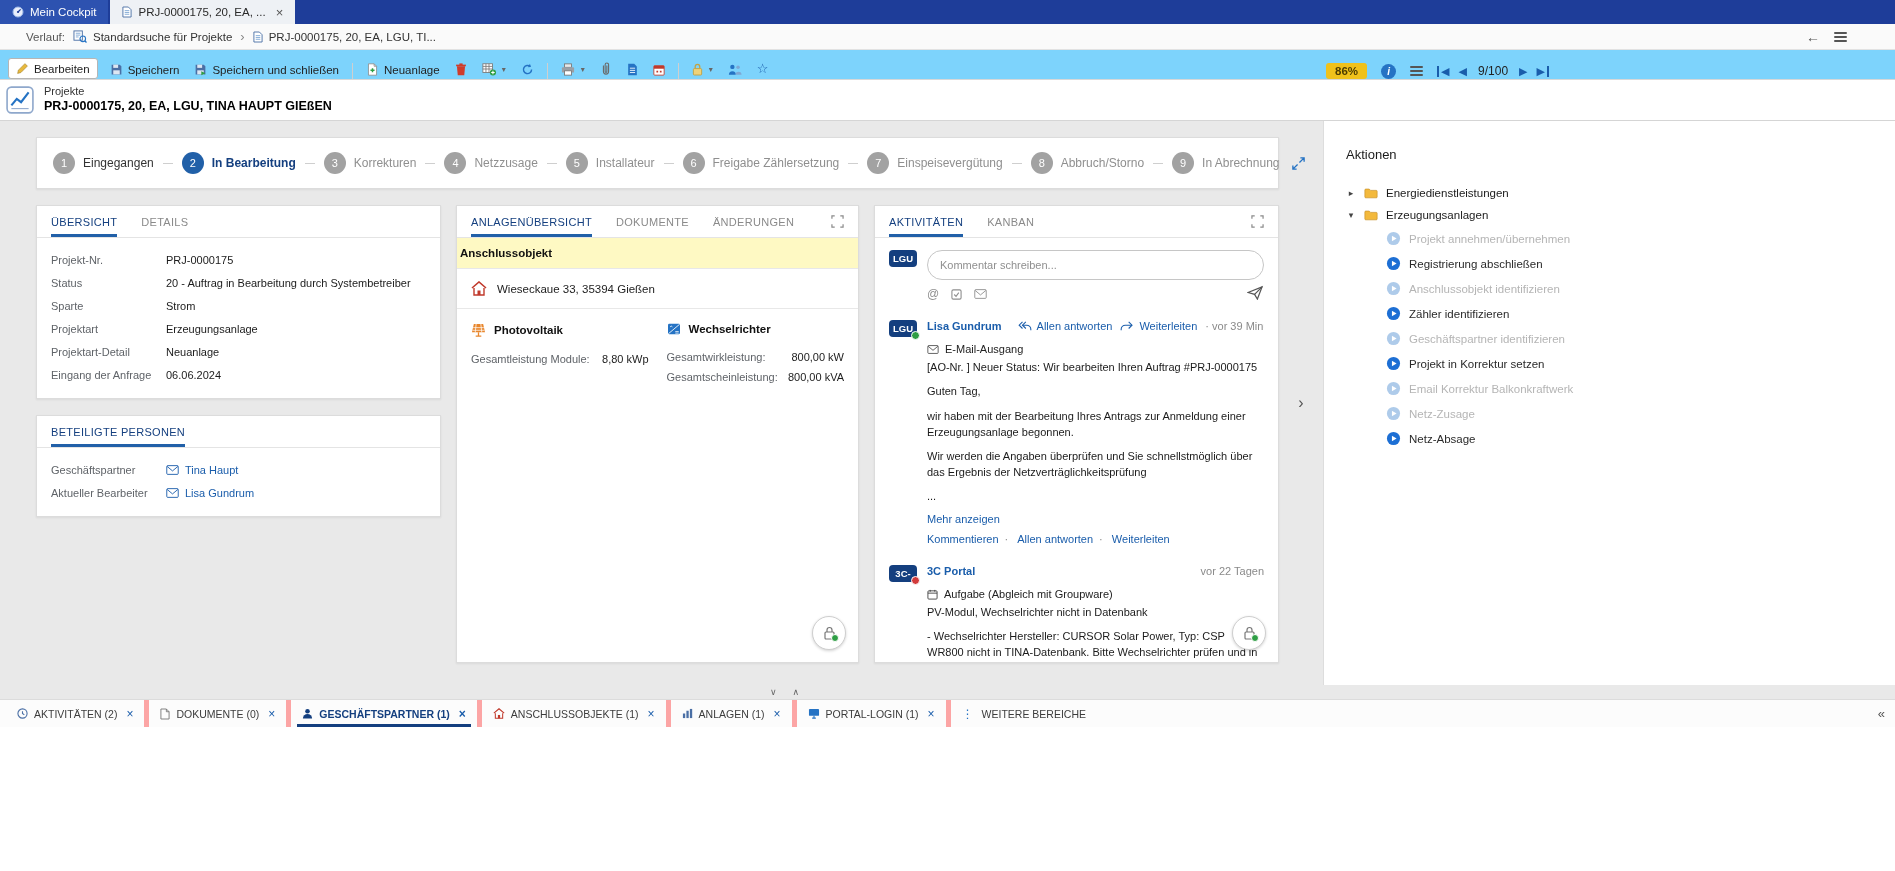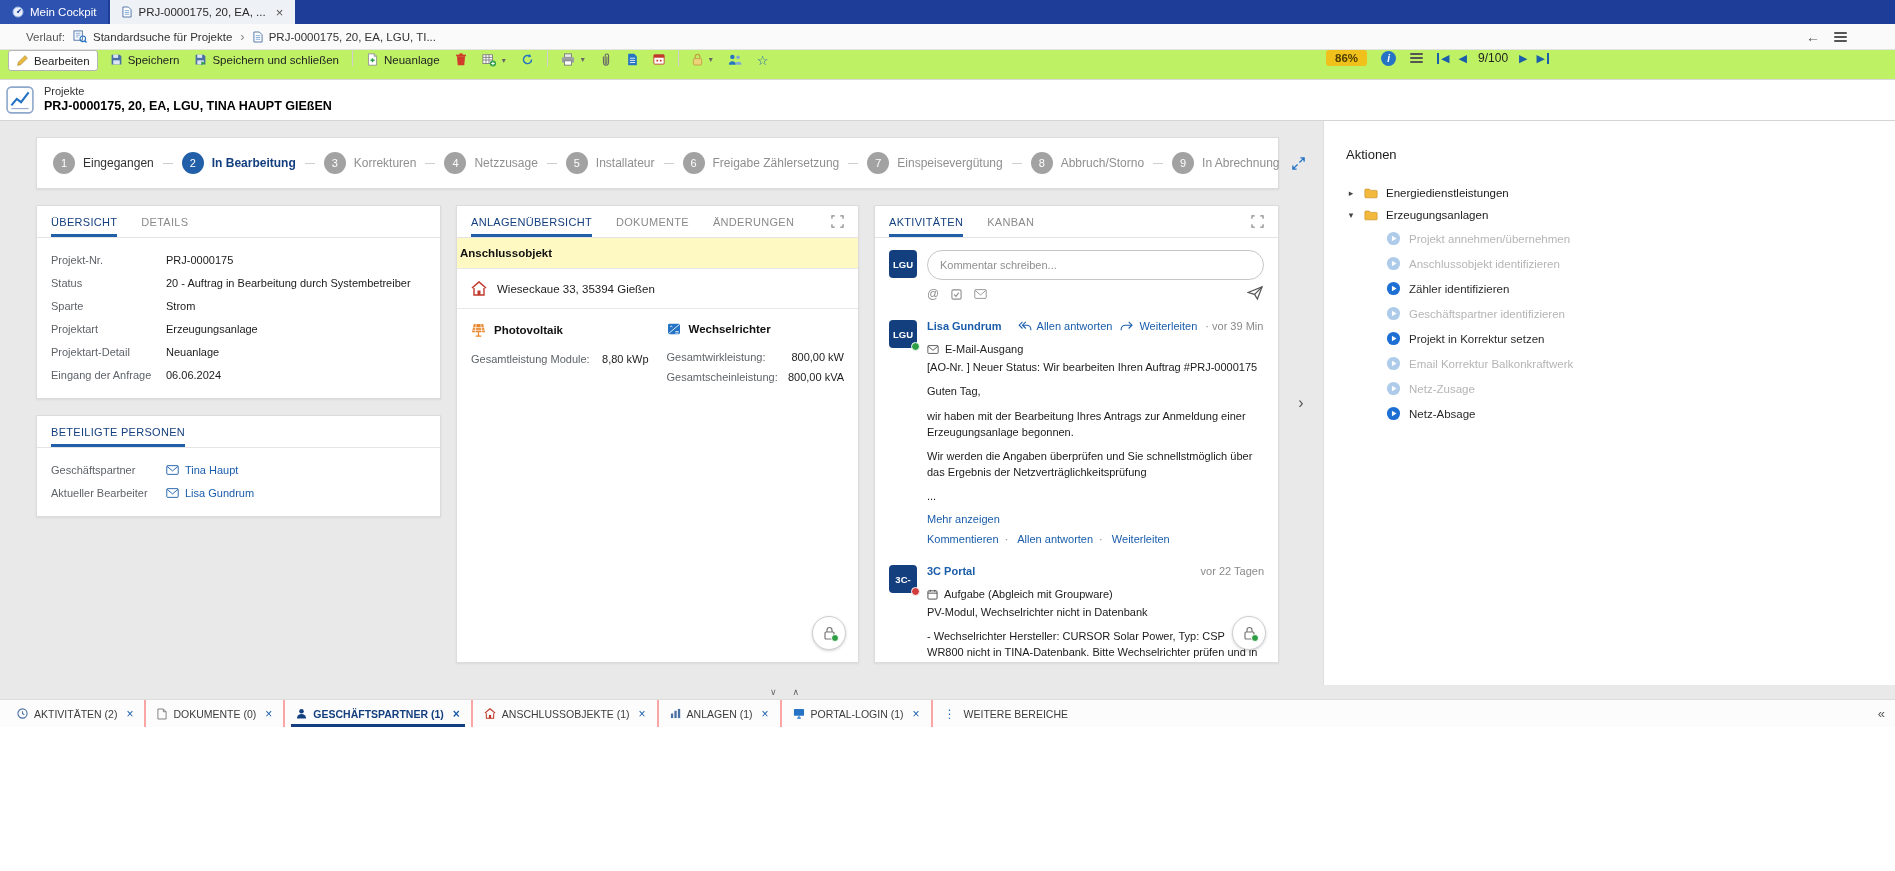--- a/index.html
+++ b/index.html
@@ -21,21 +21,21 @@
 .history{height:26px;background:#fafafa;border-bottom:1px solid #e2e2e2;display:flex;align-items:center;padding:0 26px;gap:8px;font-size:11.5px;color:#333;flex-shrink:0}
 .hist-label{color:#555}
 .crumb{display:flex;align-items:center;gap:6px;cursor:pointer;white-space:nowrap}
 .crumb-sep::before{content:"›";color:#888;font-size:13px}
 .hist-right{margin-left:auto;display:flex;align-items:center;gap:14px;margin-right:22px;color:#555}
 .back-arrow{font-size:14px;cursor:pointer}
 .bars{display:inline-flex;flex-direction:column;gap:2px;cursor:pointer}
 .bars i{display:block;width:13px;height:2px;background:#555;border-radius:1px}
 
 
-.toolbar{height:30px;background:#bef264;border-bottom:1px solid #d8d8d8;display:flex;align-items:flex-start;padding:0 8px;gap:1px;flex-shrink:0}
+.toolbar{height:30px;background:#7dd3fc;border-bottom:1px solid #d8d8d8;display:flex;align-items:flex-end;padding:0 8px;gap:1px;flex-shrink:0}
 .tbtn{display:flex;align-items:center;gap:5px;padding:3px 7px;border-radius:3px;font-size:11.5px;color:#222;white-space:nowrap}
 .tbtn.outlined{background:#fff;border:1px solid #b5b5b5;margin-right:4px}
 .caret{font-size:8px;color:#666;margin-left:1px}
 .tsep{width:1px;height:16px;background:#cfcfcf;margin:0 5px}
 .star-glyph{color:#1a5dab;font-size:13px}
 .toolbar-right{margin-left:auto;margin-right:338px;display:flex;align-items:center;gap:14px}
 .badge-pct{background:#f0c11a;color:#4d3d00;font-weight:bold;font-size:11.5px;padding:2px 9px;border-radius:3px}
 .info-dot{width:15px;height:15px;border-radius:50%;background:#2573c4;color:#fff;font-size:10px;font-weight:bold;font-style:italic;display:inline-flex;align-items:center;justify-content:center;cursor:pointer}
 .nav{display:flex;align-items:center;gap:9px;color:#1a5dab}
 .nav-btn{font-size:11px;cursor:pointer;line-height:1}
@@ -88,21 +88,21 @@
 .pcol-head{display:flex;align-items:center;gap:8px;font-weight:bold;font-size:11.5px;color:#111;margin-bottom:12px}
 .pmetric{display:flex;justify-content:space-between;font-size:11px;padding:4px 0;gap:6px}
 .pm-label{color:#5f6368;white-space:nowrap}
 .pm-value{color:#1b1b1b;white-space:nowrap}
 
 .lock-fab{position:absolute;right:12px;bottom:12px;width:34px;height:34px;border-radius:50%;background:#fff;border:1px solid #cfcfcf;box-shadow:0 1px 3px rgba(0,0,0,.18);display:flex;align-items:center;justify-content:center;cursor:pointer}
 .lock-dot{position:absolute;width:8px;height:8px;border-radius:50%;background:#2e9e44;right:6px;bottom:7px;border:1px solid #fff}
 
 
 .composer{display:flex;gap:10px;padding:12px 14px 6px}
-.avatar{width:28px;height:28px;border-radius:4px;background:#143f7f;color:#fff;font-size:9.5px;font-weight:bold;display:flex;align-items:center;justify-content:center;flex-shrink:0;position:relative}
+.avatar{width:28px;height:17px;border-radius:4px;background:#143f7f;color:#fff;font-size:9.5px;font-weight:bold;display:flex;align-items:center;justify-content:center;flex-shrink:0;position:relative}
 .presence{position:absolute;width:9px;height:9px;border-radius:50%;right:-3px;bottom:-3px;border:1.5px solid #fff}
 .presence.green{background:#2e9e44}
 .presence.red{background:#d23b3b}
 .composer-main{flex:1;min-width:0}
 .comment-input{width:100%;height:30px;border:1px solid #c6c6c6;border-radius:15px;padding:0 12px;font-size:11px;color:#444;background:#fff;outline:none;font-family:inherit}
 .comment-input::placeholder{color:#8f8f8f}
 .composer-tools{display:flex;align-items:center;gap:12px;margin-top:7px;color:#8f8f8f}
 .at-icon{font-size:12px;cursor:pointer}
 .send-btn{margin-left:auto;cursor:pointer;margin-top:-4px}
 
@@ -133,21 +133,21 @@
 .tree-child{padding:5px 0 5px 40px;display:flex;align-items:center;gap:8px;font-size:11.5px;color:#2a2a2a;cursor:pointer;white-space:nowrap}
 .tree-child .play-icon{color:#1d6fd4}
 .tree-child.disabled{color:#b5b5b5;cursor:default}
 .tree-child.disabled .play-icon{color:#aecbea}
 
 
 .collapse-strip{height:14px;background:#e9e9e9;position:relative;flex-shrink:0}
 .collapse-ctrls{position:absolute;left:770px;top:0;display:flex;gap:16px;color:#666;font-size:9px;line-height:14px}
 .collapse-ctrls span{cursor:pointer}
 .bottom-tabs{height:28px;background:#fcfcfc;border-top:1px solid #dcdcdc;display:flex;align-items:stretch;padding-left:6px;flex-shrink:0}
-.btab{display:flex;align-items:center;gap:6px;padding:0 11px;font-size:10.5px;color:#3c3c3c;cursor:pointer;position:relative;border-right:2px solid #fca5a5;white-space:nowrap}
+.btab{display:flex;align-items:center;gap:6px;padding:0 11px;font-size:10.5px;color:#3c3c3c;cursor:pointer;position:relative;border-right:5px solid #fca5a5;white-space:nowrap}
 .btab .bx{color:#1a5dab;font-size:12px;margin-left:3px;cursor:pointer}
 .btab.active{font-weight:bold;color:#143f7f}
 .btab.active::after{content:"";position:absolute;left:6px;right:6px;bottom:0;height:3px;background:#143f7f}
 .btab.more{border-right:none;gap:8px}
 .dots-icon{color:#2573c4;font-size:12px}
 .bt-right{margin-left:auto;display:flex;align-items:center;margin-right:10px;color:#555;font-size:13px;cursor:pointer}
 .bottom-filler{flex:1;background:#fff}
 </style>
 </head>
 <body>
@@ -736,20 +736,29 @@
 
       <div class="tree-child disabled">
         <span class="icon play-icon">
           <svg width="15" height="15" viewBox="0 0 16 16">
               <circle cx="8" cy="8" r="7" fill="currentColor"></circle>
               <path d="M6.3 5l5 3-5 3z" fill="#fff"></path>
             </svg>
         </span>
         <span>Projekt annehmen/übernehmen</span>
       </div>
+      <div class="tree-child">
+        <span class="icon play-icon">
+          <svg width="15" height="15" viewBox="0 0 16 16">
+              <circle cx="8" cy="8" r="7" fill="currentColor"></circle>
+              <path d="M6.3 5l5 3-5 3z" fill="#fff"></path>
+            </svg>
+        </span>
+        <span>Registrierung abschließen</span>
+      </div>
       <div class="tree-child disabled">
         <span class="icon play-icon">
           <svg width="15" height="15" viewBox="0 0 16 16">
               <circle cx="8" cy="8" r="7" fill="currentColor"></circle>
               <path d="M6.3 5l5 3-5 3z" fill="#fff"></path>
             </svg>
         </span>
         <span>Anschlussobjekt identifizieren</span>
       </div>
       <div class="tree-child">

